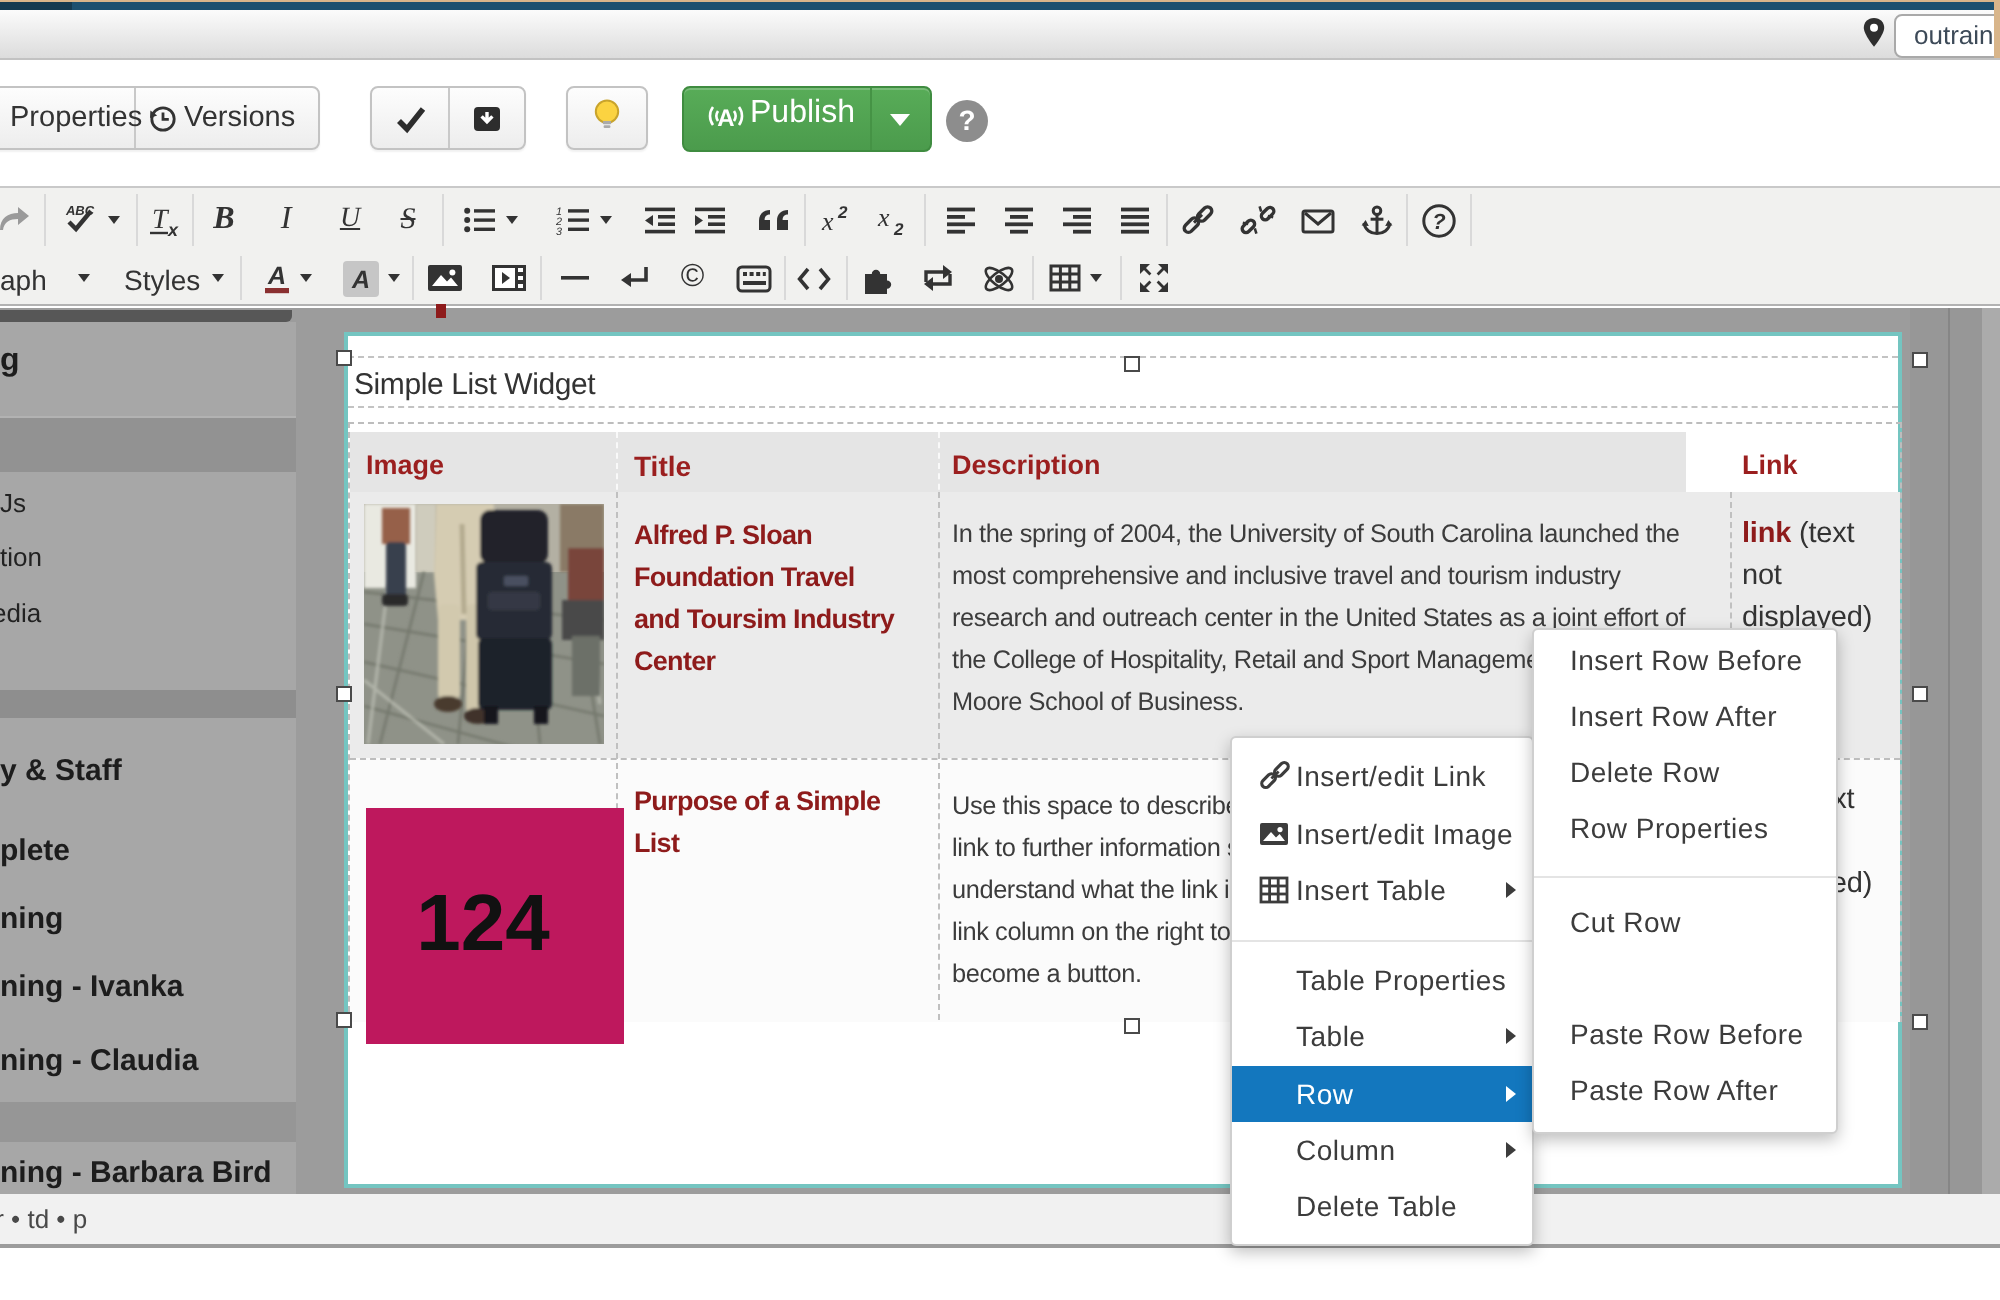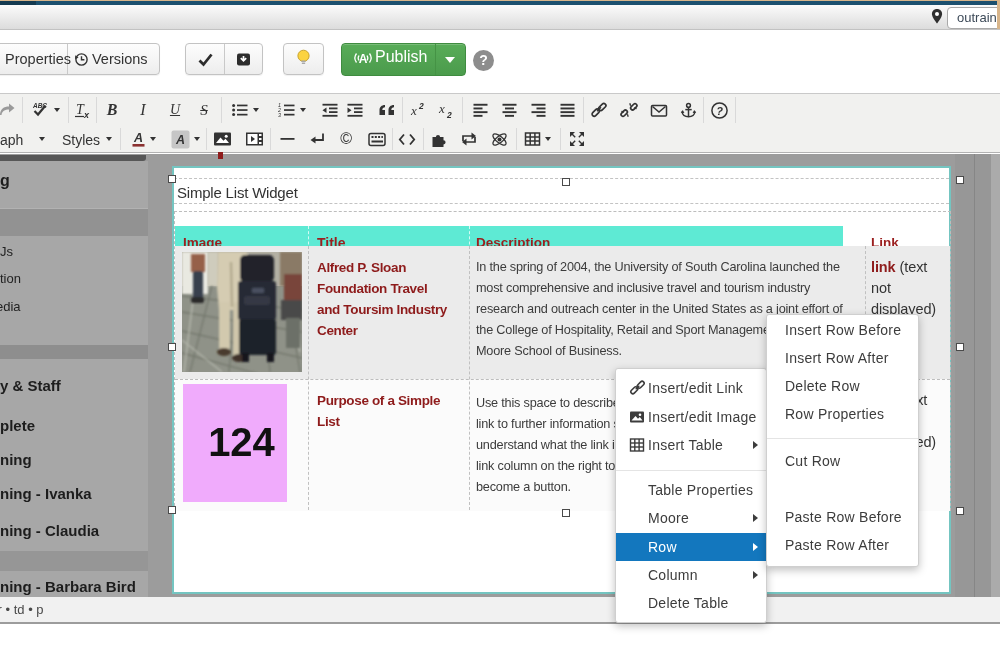--- a/index.html
+++ b/index.html
@@ -465,21 +465,21 @@
 
     <div class="abs" style="left:218px;top:-2px;width:5px;height:7px;background:#8e1b1b"></div>
 
     <div class="abs modal" id="modal">
 
       <div class="abs" style="left:0;top:10px;width:775px;height:26px;border-top:1px dashed #c3c3c3;border-bottom:1px dashed #c3c3c3;box-sizing:border-box">
         <div style="position:absolute;left:3px;top:5px;font-size:15px;letter-spacing:-0.2px;color:#333">Simple List Widget</div>
       </div>
 
       <div class="abs" style="left:0;top:43px;width:777px;height:300px;box-sizing:border-box;border:1px dashed #bdbdbd">
-        <div class="abs" style="left:0;top:14px;width:668px;height:34px;background:#5eead4">
+        <div class="abs" style="left:0;top:4px;width:668px;height:34px;background:#e5e5e5">
           <div style="position:absolute;left:8px;top:9px;font-size:13.5px;font-weight:bold;color:#9b1f1f">Image</div>
           <div style="position:absolute;left:142px;top:9px;font-size:14px;font-weight:bold;color:#9b1f1f">Title</div>
           <div style="position:absolute;left:301px;top:9px;font-size:13.5px;font-weight:bold;color:#9b1f1f">Description</div>
           <div style="position:absolute;left:696px;top:9px;font-size:13.5px;font-weight:bold;color:#9b1f1f">Link</div>
           <div style="position:absolute;left:133px;top:0;width:1px;height:34px;border-left:1px dashed rgba(255,255,255,.75)"></div>
           <div style="position:absolute;left:294px;top:0;width:1px;height:34px;border-left:1px dashed rgba(255,255,255,.75)"></div>
           <div style="position:absolute;left:690px;top:0;width:1px;height:34px;border-left:1px dashed rgba(255,255,255,.75)"></div>
         </div>
         <div class="abs" style="left:0;top:34px;width:775px;height:133px;background:#ebebeb"></div>
         <div class="abs" style="left:0;top:167px;width:775px;height:131px;background:#fbfbfb;border-top:1px dashed #bdbdbd"></div>
@@ -532,21 +532,21 @@
             <rect x="98" y="0" width="22" height="34" fill="#8a7a66"></rect>
             <rect x="102" y="22" width="18" height="26" fill="#79453a"></rect>
             <rect x="99" y="48" width="21" height="20" fill="#4a4a48"></rect>
             <rect x="104" y="66" width="14" height="30" fill="#6c6f68"></rect>
           </g>
         </svg></div>
         <div class="abs redtx" style="left:142px;top:45px;font-size:13.5px;letter-spacing:-0.35px;line-height:21px;white-space:nowrap">Alfred P. Sloan<br>Foundation Travel<br>and Toursim Industry<br>Center</div>
         <div class="abs" style="left:301px;top:45px;font-size:12.7px;letter-spacing:-0.2px;line-height:21px;color:#3c3c3c;white-space:nowrap">In the spring of 2004, the University of South Carolina launched the<br>most comprehensive and inclusive travel and tourism industry<br>research and outreach center in the United States as a joint effort of<br>the College of Hospitality, Retail and Sport Management and the<br>Moore School of Business.</div>
         <div class="abs" style="left:696px;top:45px;font-size:14.5px;letter-spacing:-0.1px;line-height:21px;color:#333;white-space:nowrap"><span class="redtx">link</span> (text<br>not<br>displayed)</div>
 
-        <div class="abs" style="left:8px;top:172px;width:104px;height:118px;background:#f0abfc">
+        <div class="abs" style="left:8px;top:192px;width:129px;height:118px;background:#be185d">
           <div style="position:absolute;left:0;top:36px;width:117px;text-align:center;font-size:40px;font-weight:bold;color:#111">124</div>
         </div>
         <div class="abs redtx" style="left:142px;top:178px;font-size:13.5px;letter-spacing:-0.35px;line-height:21px;white-space:nowrap">Purpose of a Simple<br>List</div>
         <div class="abs" style="left:301px;top:181px;font-size:12.7px;letter-spacing:-0.2px;line-height:21px;color:#3c3c3c;white-space:nowrap">Use this space to describe the<br>link to further information so<br>understand what the link is<br>link column on the right to<br>become a button.</div>
         <div class="abs" style="left:696px;top:178px;font-size:14.5px;letter-spacing:-0.1px;line-height:21px;color:#333;white-space:nowrap"><span class="redtx">link</span> (text<br>not<br>displayed)</div>
       </div>
     </div>
 
     <div class="hand" style="left:168px;top:21px"></div>
     <div class="hand" style="left:562px;top:24px"></div>
@@ -593,21 +593,21 @@
             </g>
           </svg>
           <span class="lab">Insert Table</span>
           <span class="arr"></span>
         </div>
       <div class="msep" style="top:101px"></div>
       <div class="mi" style="top:107px">
           <span class="lab">Table Properties</span>
         </div>
       <div class="mi" style="top:135px">
-          <span class="lab">Moore</span>
+          <span class="lab">Table</span>
           <span class="arr"></span>
         </div>
       <div class="mi" style="top:164px;background:#1377be;color:#fff">
           <span class="lab">Row</span>
           <span class="arr" style="border-left-color:#fff"></span>
         </div>
       <div class="mi" style="top:192px">
           <span class="lab">Column</span>
           <span class="arr"></span>
         </div>

